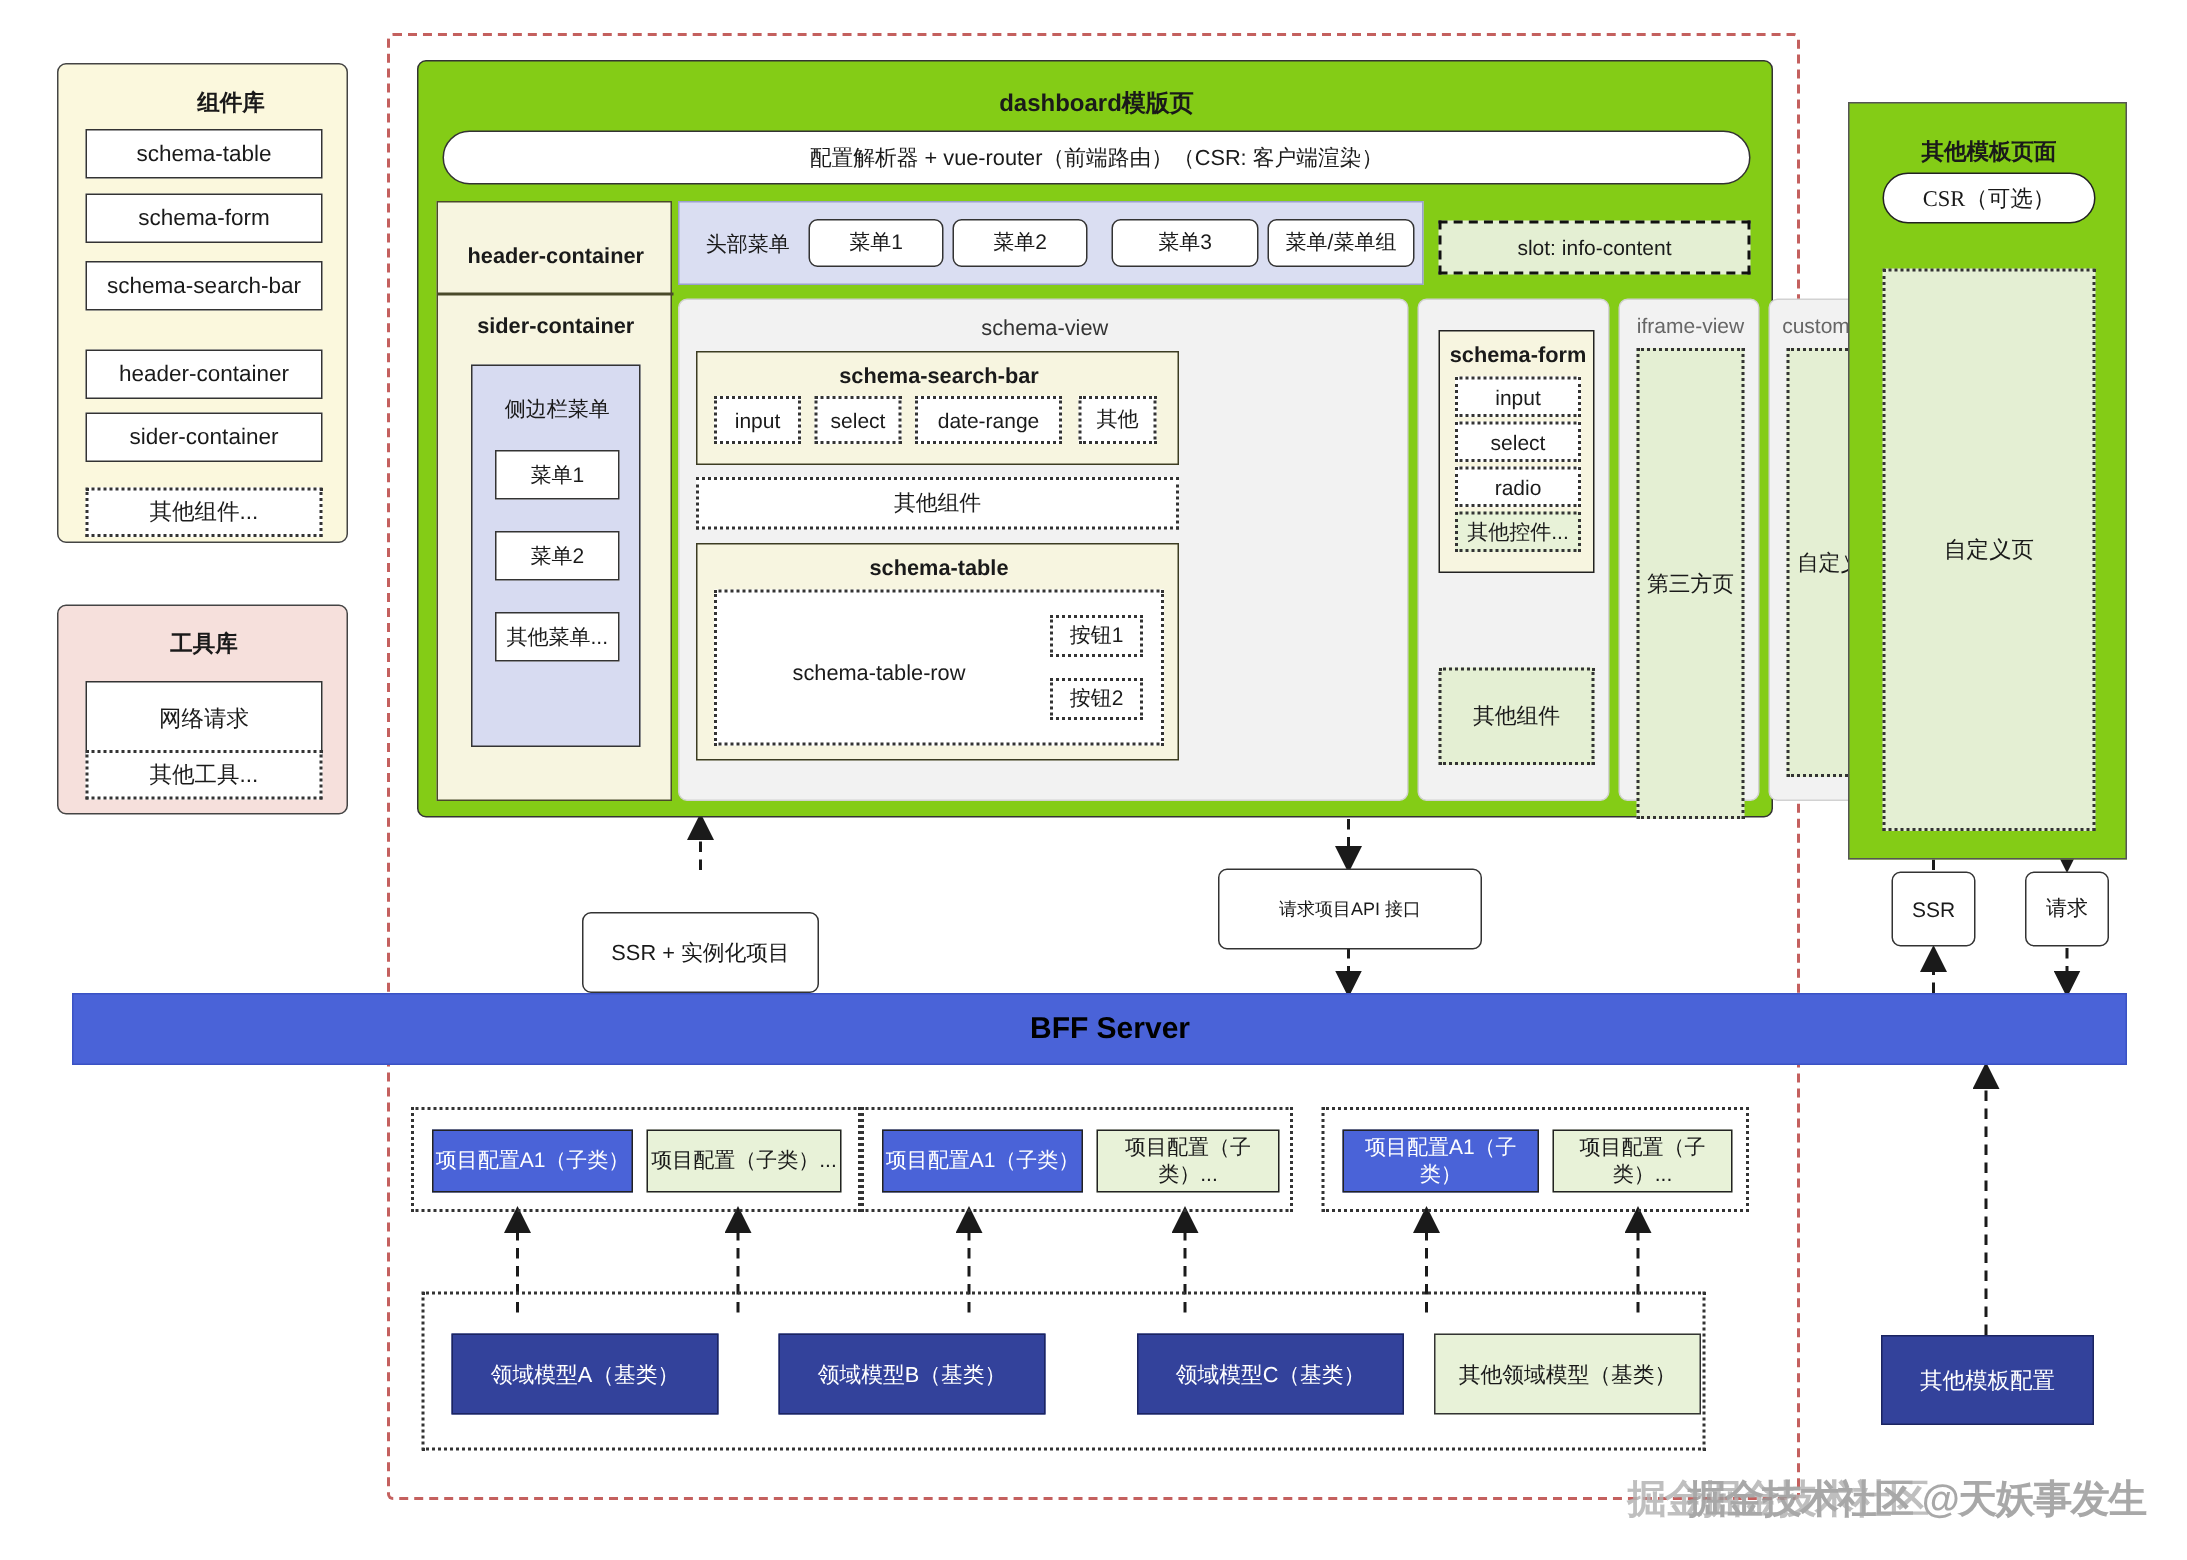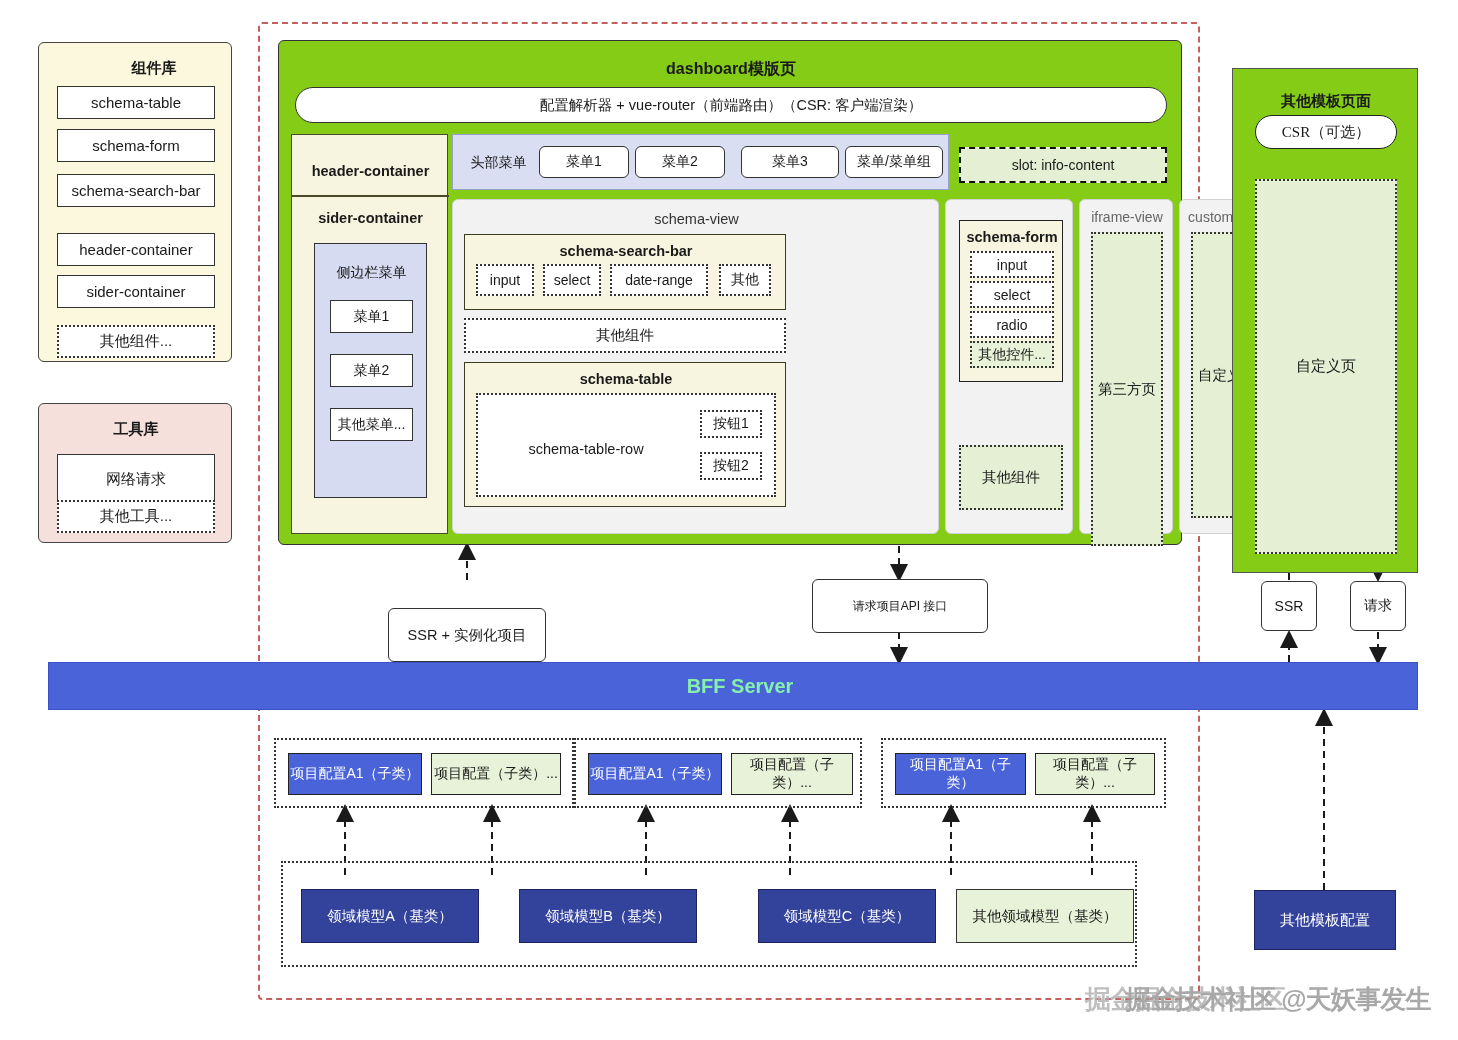--- a/index.html
+++ b/index.html
@@ -20,21 +20,21 @@
 
   .yellow{background:#fbf8dd;}
   .yellow2{background:#f7f5e0;}
   .pink{background:#f6e0dc;}
   .green{background:#e4efd3;}
   .green2{background:#e8f2d8;}
   .lav{background:#d7dbf1;}
   .lav2{background:#dadef2;}
   .gray{background:#84cc16;}
   .gray2{background:#f2f2f2;padding-left:10px;}
-  .blue{background:#4a63d8;color:#86efac;padding-left:14px;}
+  .blue{background:#4a63d8;color:#000000;padding-left:14px;}
   .navy{background:#33429b;color:#fff;}
   .white{background:#fff;}
 
   .title{font-weight:bold;}
 
   
   #scope-region{
     left:258px;top:22px;width:942px;height:978px;
     border:2px dashed #c4605e;border-radius:4px;
   }

